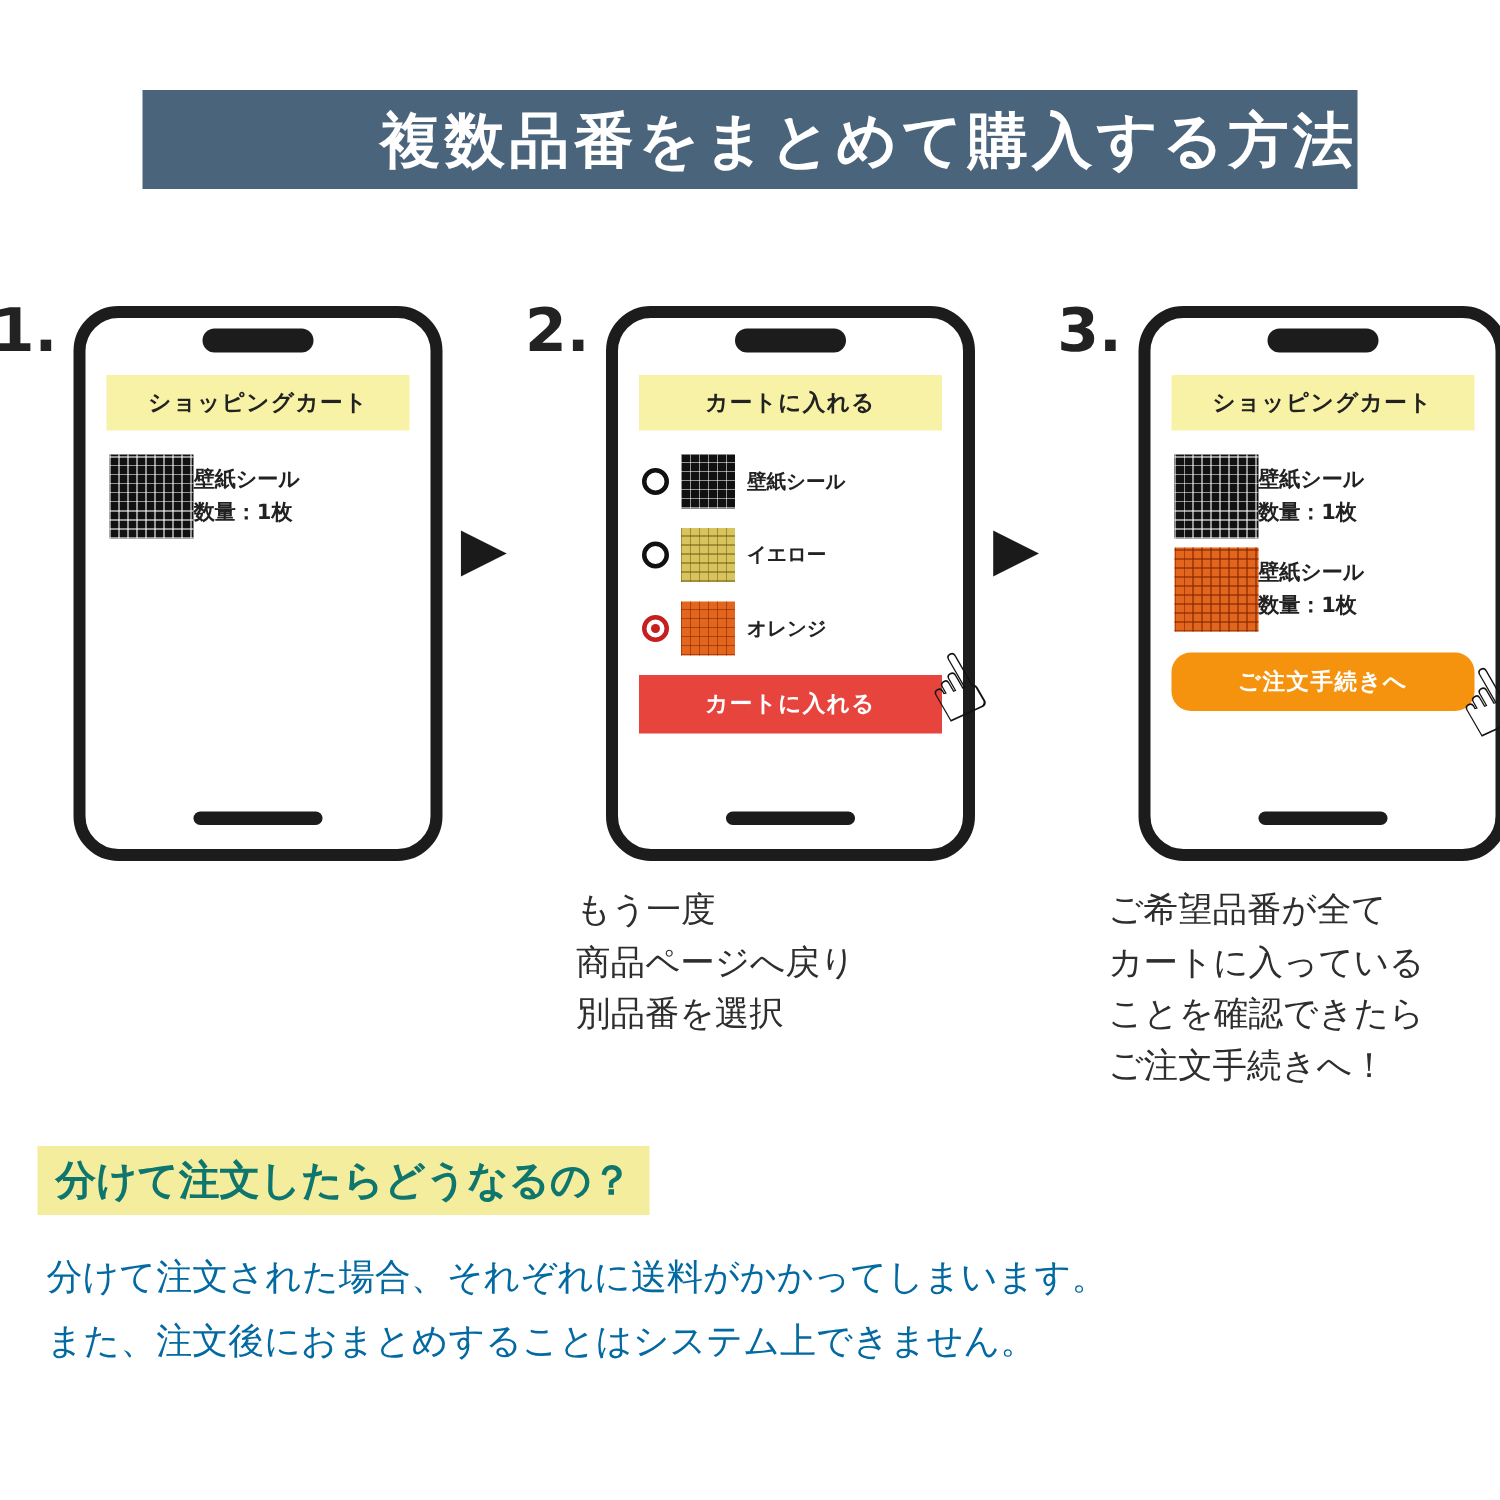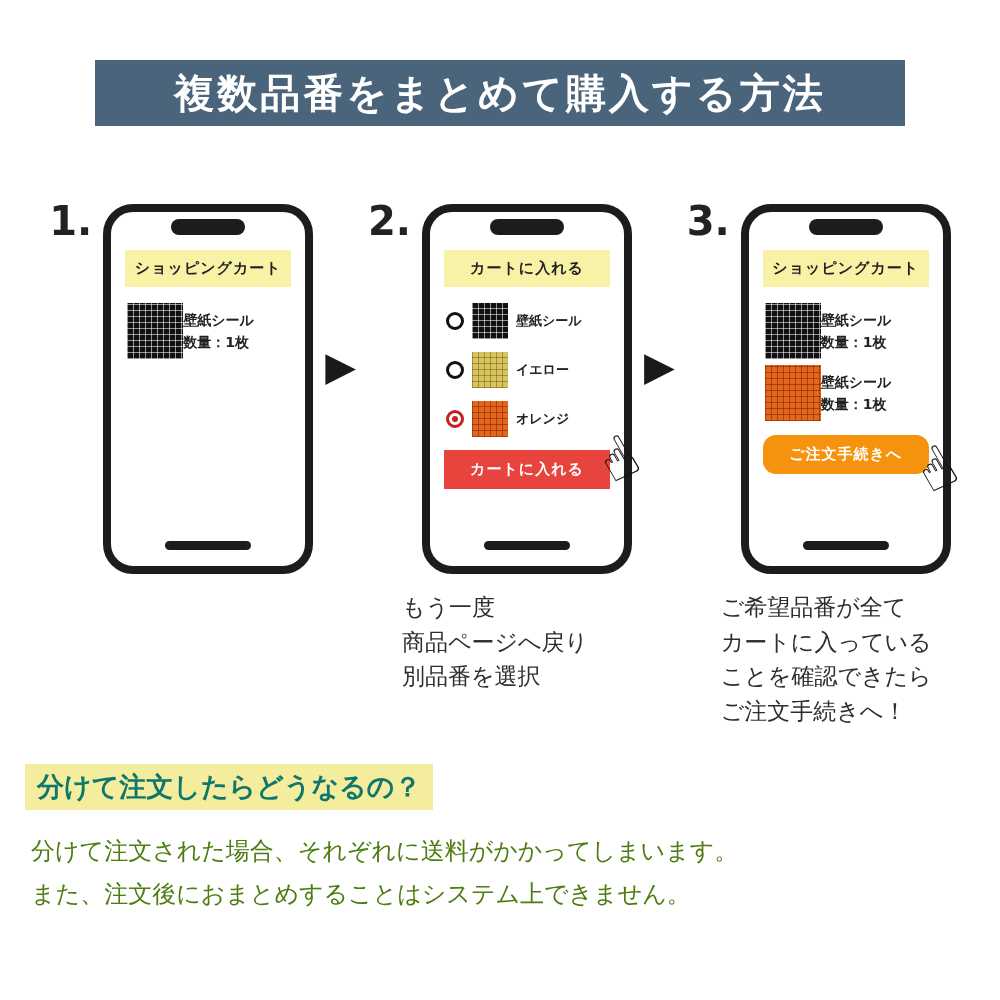--- a/index.html
+++ b/index.html
@@ -9,21 +9,21 @@
   .banner { margin:60px 95px 0; height:66px; display:flex; align-items:center; justify-content:center; }
   .banner h1 { color:#fff; font-size:40px; font-weight:bold; letter-spacing:3px; }
 
   .steps { display:flex; justify-content:center; align-items:flex-start; margin-top:78px; }
   .step { display:flex; flex-direction:column; }
   .step-top { display:flex; }
   .step-number { font-size:40px; font-weight:bold; color:#222; margin:-6px 6px 0 0; width:48px; text-align:left; }
 
   .arrow { font-size:40px; color:#1a1a1a; margin:142px 12px 0; line-height:1; }
 
-  .phone { width:210px; height:370px; border:8px solid #1c1c1c; border-radius:30px; background:#fff;
+  .phone { width:246px; height:370px; border:8px solid #1c1c1c; border-radius:30px; background:#fff;
            position:relative; padding:38px 14px 0; }
   .notch { position:absolute; top:7px; left:50%; transform:translateX(-50%);
            width:74px; height:16px; background:#1c1c1c; border-radius:9px; }
   .home-bar { position:absolute; bottom:16px; left:50%; transform:translateX(-50%);
            width:86px; height:9px; background:#1c1c1c; border-radius:5px; }
 
   .phone-header { text-align:center; font-size:15px; font-weight:bold; letter-spacing:1px;
            padding:9px 0; margin-bottom:16px; color:#222; }
 
   .swatch { flex-shrink:0; }
@@ -54,26 +54,26 @@
 
   .phone-btn { margin-top:12px; color:#fff; font-size:15px; font-weight:bold; text-align:center;
            padding:10px 0; position:relative; letter-spacing:1px; }
   .hand { position:absolute; right:-28px; top:10px; font-size:58px; line-height:1; color:#111;
            transform:rotate(-30deg); z-index:5; }
 
   .caption { margin:16px 0 0 34px; font-size:23px; line-height:1.5; color:#2e2e2e; white-space:pre-line; }
 
   .faq { margin:36px 0 0 25px; }
   .faq-heading { display:inline-block; font-size:27px; font-weight:bold; color:#0f766e; padding:5px 12px; }
-  .faq-body { margin:20px 0 0 6px; font-size:24px; line-height:1.8; color:#4d7c0f; white-space:pre-line; }
+  .faq-body { margin:20px 0 0 6px; font-size:24px; line-height:1.8; color:#0369a1; white-space:pre-line; }
 </style>
 </head>
 <body>
 
-<header class="banner" style="background-color: rgb(73, 100, 123);">
+<header class="banner" style="background-color: rgb(73, 100, 123); justify-content: flex-end;">
   <h1>複数品番をまとめて購入する方法</h1>
 </header>
 
 <div class="steps">
 
   <div class="step">
     <div class="step-top">
       <div class="step-number">1.</div>
       <div class="phone">
         <div class="notch"></div>

